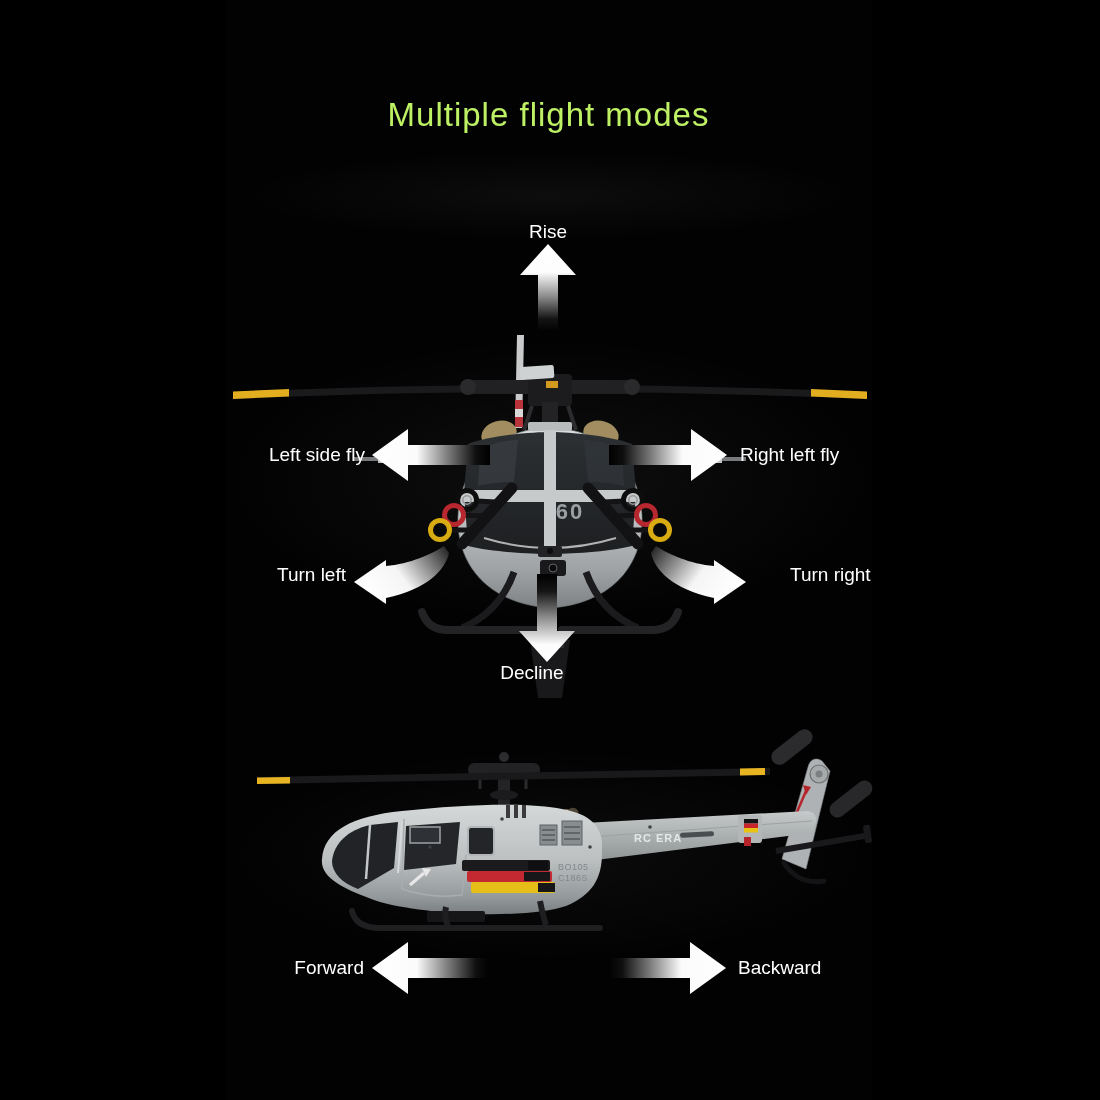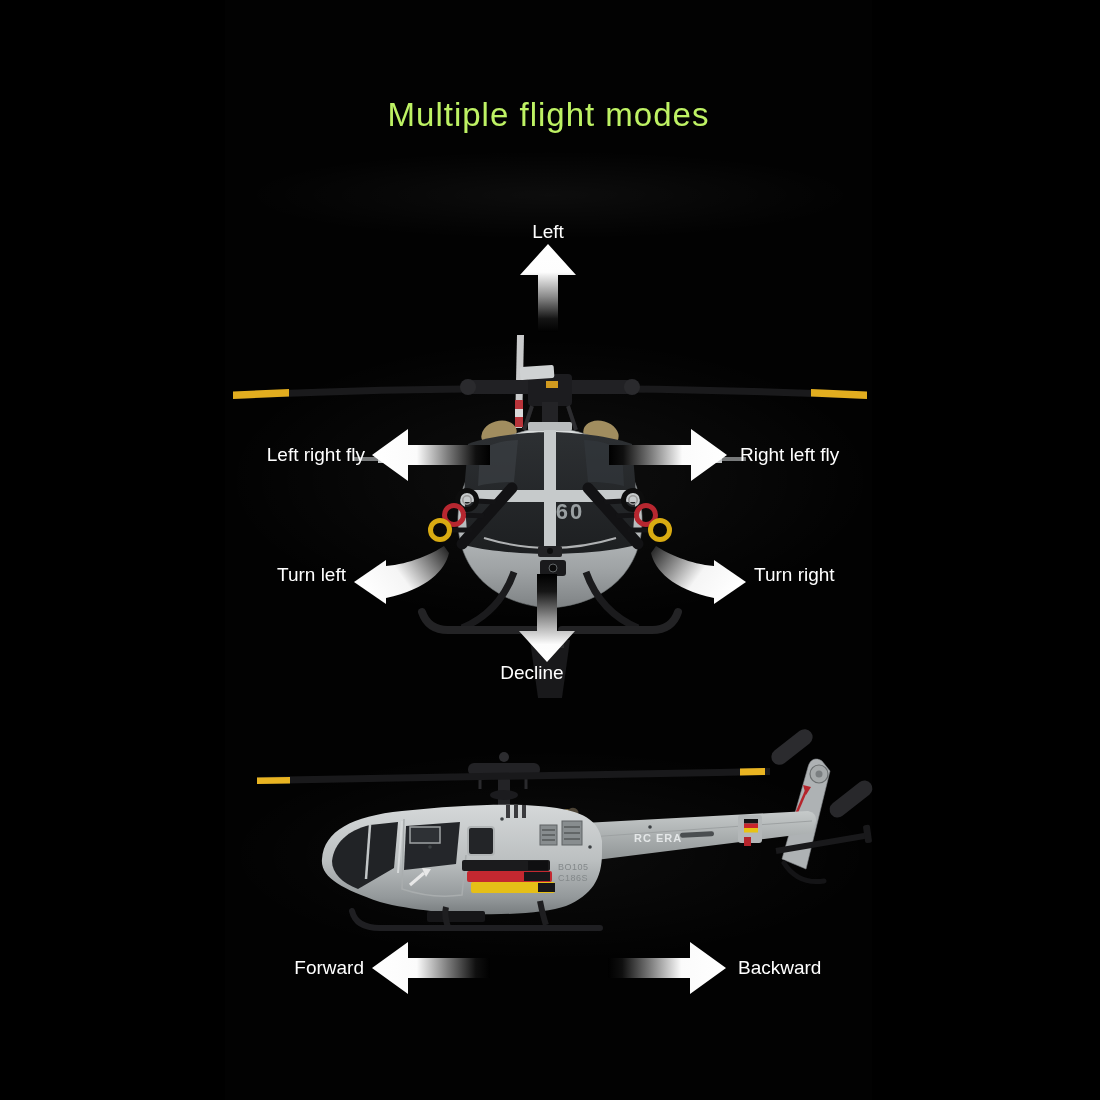--- a/index.html
+++ b/index.html
@@ -25,21 +25,21 @@
 <body>
 
 <div class="stage">
   <div class="column"></div>
   <div class="glow glow-title"></div>
   <div class="glow glow-front"></div>
   <div class="glow glow-side"></div>
 
   <div class="page-title">Multiple flight modes</div>
 
-  <div class="label center" style="left:548px;top:221px;">Left</div>
+  <div class="label center" style="left:548px;top:221px;">Rise</div>
 
   <div class="arrow" style="left:520px;top:244px;">
     <svg width="56" height="88" viewBox="0 0 56 88">
       <defs>
         <linearGradient id="ag-up" x1="0" y1="0" x2="0" y2="1">
           <stop offset="0%" stop-color="#ffffff"></stop>
             <stop offset="32%" stop-color="#fdfdfd"></stop>
           <stop offset="60%" stop-color="#8a8a8a"></stop>
             <stop offset="85%" stop-color="#141414"></stop>
           <stop offset="100%" stop-color="#000000"></stop>
@@ -145,21 +145,21 @@
       <path d="M334,298 L424,298 Q444,298 450,280" stroke="#232325" stroke-width="8" fill="none" stroke-linecap="round"></path>
     </g>
 
     <g>
       <polygon points="302,308 342,308 334,366 310,366" fill="#19191b"></polygon>
       <rect x="308" y="308" width="28" height="8" fill="#2c2c2e"></rect>
     </g>
   </svg>
   </div>
 
-  <div class="label right-align" style="left:230px;top:444px;width:135px;">Left right fly</div>
+  <div class="label right-align" style="left:230px;top:444px;width:135px;">Left side fly</div>
   <div class="arrow" style="left:372px;top:429px;">
     <svg width="118" height="52" viewBox="0 0 118 52">
       <defs>
         <linearGradient id="ag-left1" x1="0" y1="0" x2="1" y2="0">
           <stop offset="0%" stop-color="#ffffff"></stop>
             <stop offset="38%" stop-color="#fbfbfb"></stop>
           <stop offset="64%" stop-color="#7d7d7d"></stop>
             <stop offset="88%" stop-color="#0f0f0f"></stop>
           <stop offset="100%" stop-color="#000000"></stop>
         </linearGradient>
@@ -207,21 +207,21 @@
           <stop offset="0%" stop-color="#ffffff"></stop>
             <stop offset="40%" stop-color="#f5f5f5"></stop>
           <stop offset="75%" stop-color="#777777"></stop>
             <stop offset="100%" stop-color="#1c1c1c"></stop>
         </linearGradient>
       </defs>
       <polygon points="66,16 98,38 66,60" fill="url(#ag-cright)"></polygon>
       <path d="M66,22 C42,20 20,10 8,2 L3,9 C7,26 24,45 66,54 Z" fill="url(#ag-cright)"></path>
     </svg>
   </div>
-  <div class="label" style="left:754px;top:564px;">Turn right</div>
+  <div class="label" style="left:790px;top:564px;">Turn right</div>
 
   <div class="arrow" style="left:519px;top:574px;">
     <svg width="56" height="88" viewBox="0 0 56 88">
       <defs>
         <linearGradient id="ag-down" x1="0" y1="0" x2="0" y2="1">
           <stop offset="0%" stop-color="#000000"></stop>
             <stop offset="20%" stop-color="#161616"></stop>
           <stop offset="50%" stop-color="#8f8f8f"></stop>
             <stop offset="80%" stop-color="#fcfcfc"></stop>
           <stop offset="100%" stop-color="#ffffff"></stop>

